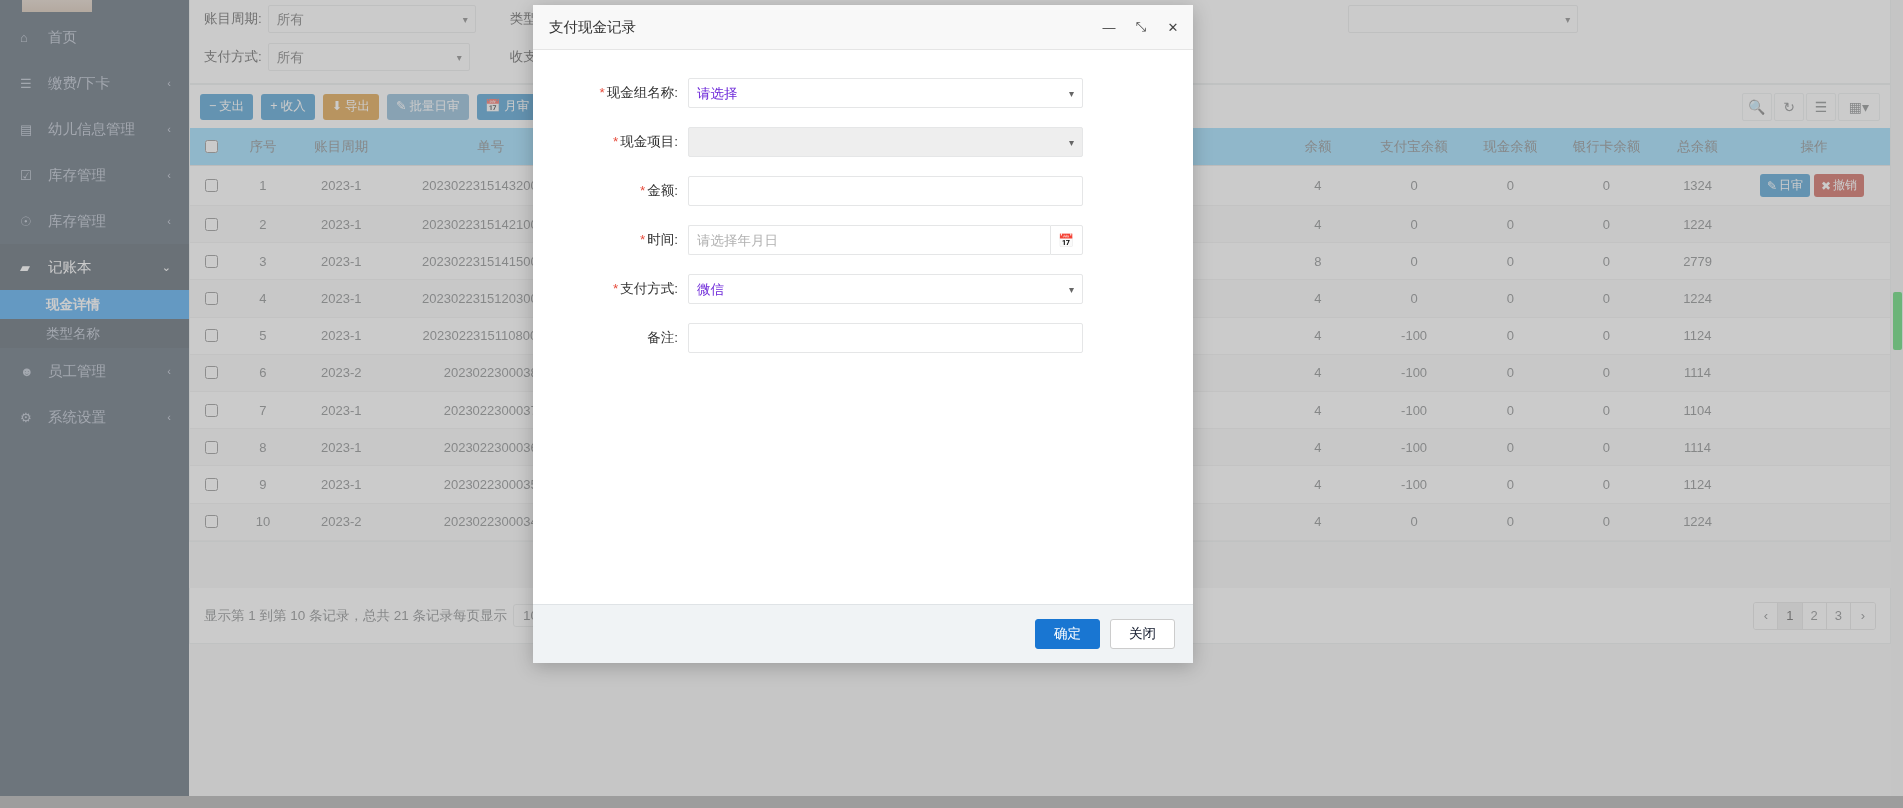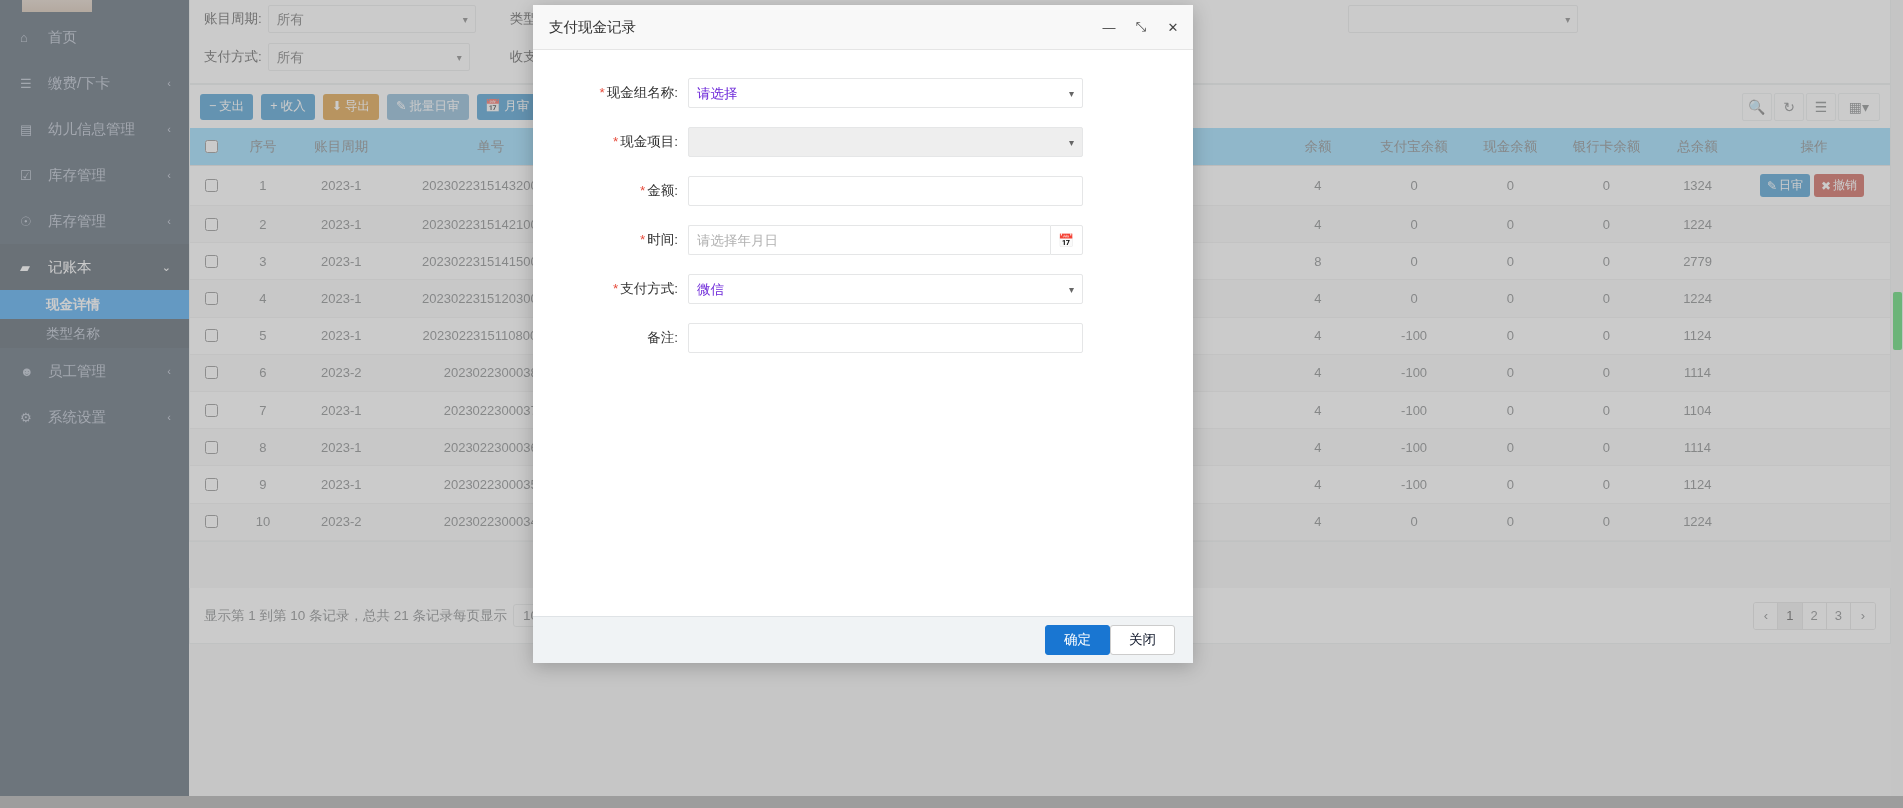--- a/index.html
+++ b/index.html
@@ -249,24 +249,24 @@
   .fctrl select.readonly { background: #eeeeee; }
   .fctrl input::placeholder { color: #b1b1b1; }
   .date-group { display: flex; }
   .date-group input { border-right: none; border-radius: 2px 0 0 2px; }
   .date-addon {
     width: 36px; height: 30px; border: 1px solid #e5e6e7; border-radius: 0 2px 2px 0;
     background: #fff; display: flex; align-items: center; justify-content: center;
     color: #555; font-size: 13px; cursor: pointer;
   }
   .modal-footer {
-    height: 47px; background: #f0f3f5;
+    height: 59px; background: #f0f3f5;
     border-top: 1px solid #dfe3e6;
     display: flex; align-items: center; justify-content: flex-end;
-    padding: 16px 18px; 
+    padding: 16px 18px; gap: 10px;
   }
   .mbtn {
     height: 30px; padding: 0 18px; border-radius: 3px; font-size: 13.5px;
     cursor: pointer; font-family: "Liberation Sans", sans-serif;
   }
   .mbtn-ok { background: #1976d2; color: #fff; border: 1px solid #1976d2; }
   .mbtn-close { background: #fff; color: #0f172a; border: 1px solid #ccc; }
   .bottom-strip {
     position: absolute; left: 0; bottom: 0; width: 1903px; height: 12px;
     background: #9d9d9d;

